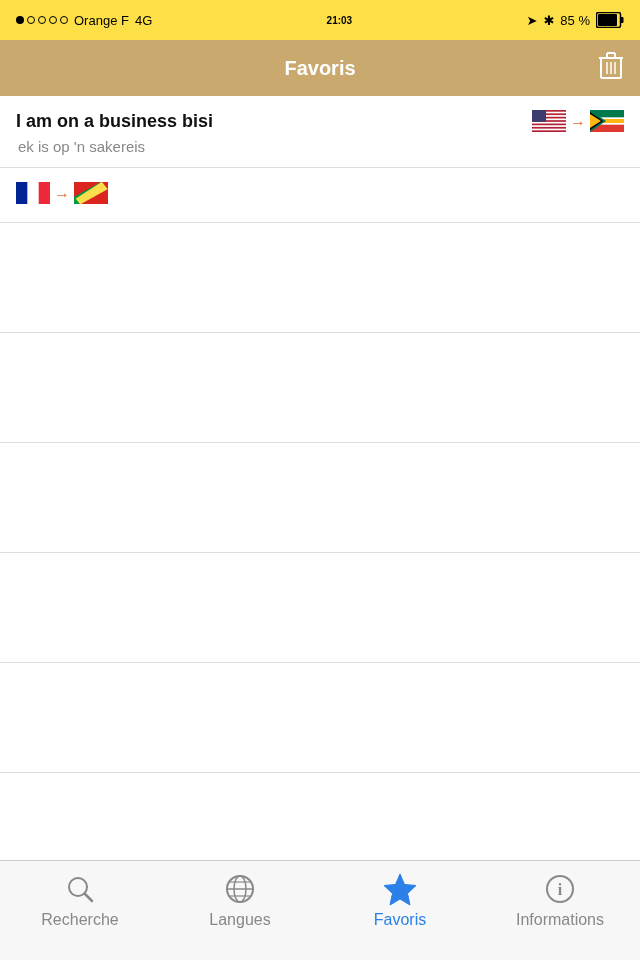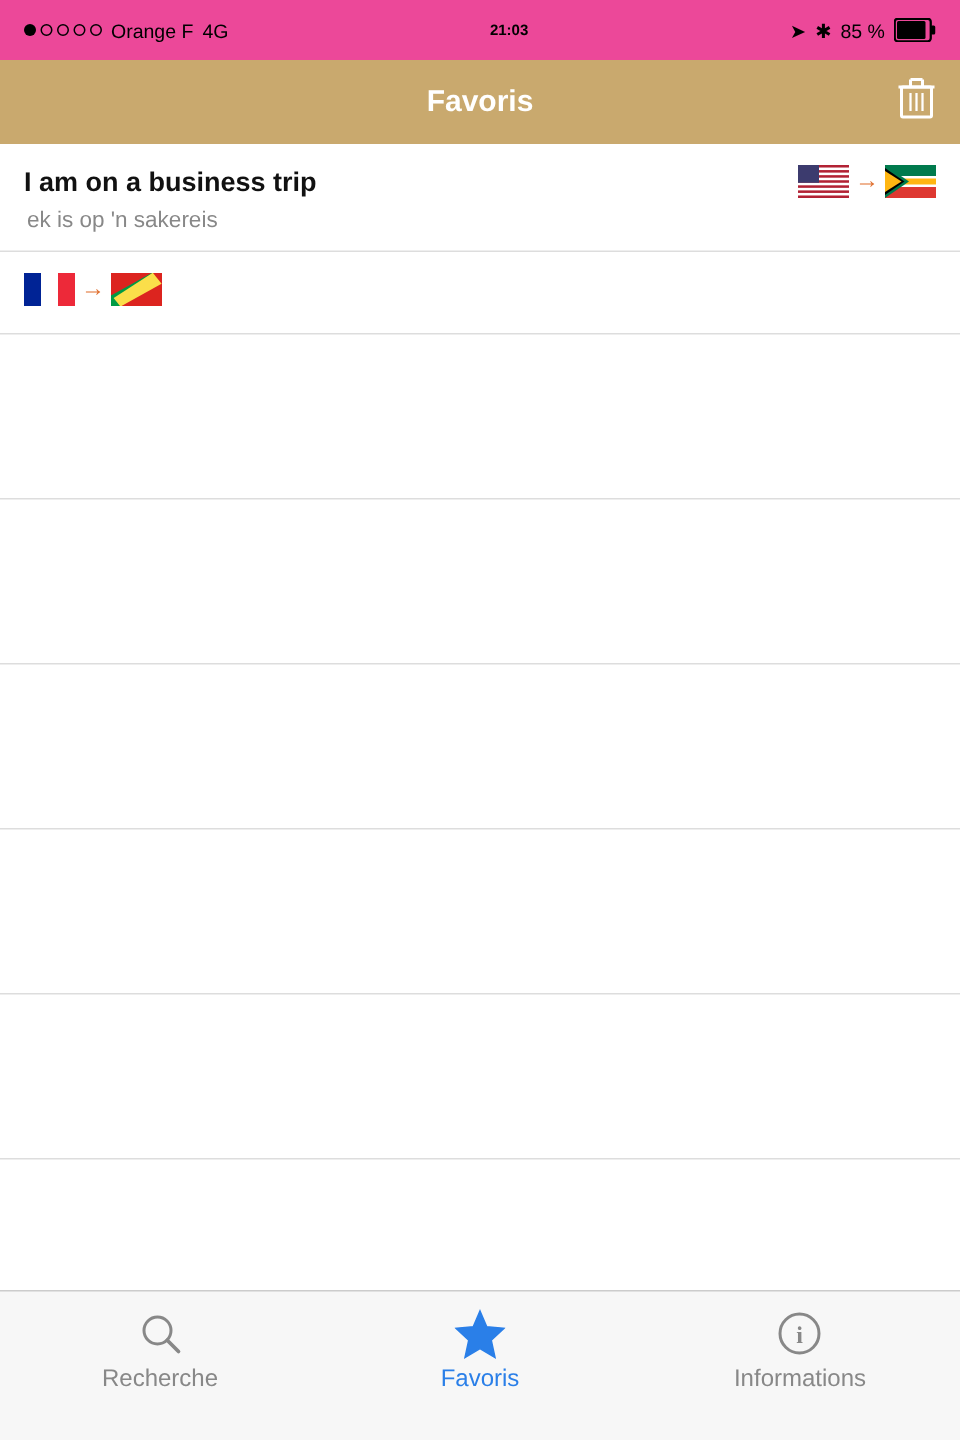--- a/index.html
+++ b/index.html
@@ -7,21 +7,21 @@
     body {
       width: 640px;
       height: 960px;
       font-family: -apple-system, 'Helvetica Neue', Arial, sans-serif;
       background: #fff;
       overflow: hidden;
     }
 
     
     .status-bar {
-      background: #ec4899;
+      background: #fde047;
       height: 40px;
       display: flex;
       align-items: center;
       justify-content: space-between;
       padding: 0 16px;
       font-size: 14px;
       color: #000;
     }
     .status-left {
       display: flex;
@@ -194,21 +194,21 @@
       <line x1="17" y1="12" x2="17" y2="24" stroke="white" stroke-width="1.5"></line>
     </svg>
   </div>
 </div>
 
 <div class="main-content">
   <div class="list">
 
     <div class="list-item">
       <div class="item-header">
-        <div class="item-phrase">I am on a business trip</div>
+        <div class="item-phrase">I am on a business bisi</div>
         <div class="item-flags">
 
           <svg width="34" height="22" viewBox="0 0 34 22" xmlns="http://www.w3.org/2000/svg">
             <rect width="34" height="22" fill="#B22234"></rect>
             <rect y="1.69" width="34" height="1.69" fill="white"></rect>
             <rect y="5.08" width="34" height="1.69" fill="white"></rect>
             <rect y="8.46" width="34" height="1.69" fill="white"></rect>
             <rect y="11.85" width="34" height="1.69" fill="white"></rect>
             <rect y="15.23" width="34" height="1.69" fill="white"></rect>
             <rect y="18.62" width="34" height="1.69" fill="white"></rect>
@@ -270,20 +270,32 @@
   <div class="tab-item">
     <div class="tab-icon">
       <svg width="30" height="30" viewBox="0 0 30 30" fill="none" xmlns="http://www.w3.org/2000/svg">
         <circle cx="13" cy="13" r="9" stroke="#888" stroke-width="2" fill="none"></circle>
         <line x1="19.5" y1="19.5" x2="27" y2="27" stroke="#888" stroke-width="2.5" stroke-linecap="round"></line>
       </svg>
     </div>
     <span class="tab-label">Recherche</span>
   </div>
 
+  <div class="tab-item">
+    <div class="tab-icon">
+      <svg width="32" height="32" viewBox="0 0 32 32" fill="none" xmlns="http://www.w3.org/2000/svg">
+        <circle cx="16" cy="16" r="13" stroke="#888" stroke-width="2" fill="none"></circle>
+        <ellipse cx="16" cy="16" rx="6" ry="13" stroke="#888" stroke-width="1.5" fill="none"></ellipse>
+        <line x1="3" y1="16" x2="29" y2="16" stroke="#888" stroke-width="1.5"></line>
+        <line x1="5" y1="9" x2="27" y2="9" stroke="#888" stroke-width="1.2"></line>
+        <line x1="5" y1="23" x2="27" y2="23" stroke="#888" stroke-width="1.2"></line>
+      </svg>
+    </div>
+    <span class="tab-label">Langues</span>
+  </div>
 
   <div class="tab-item">
     <div class="tab-icon">
       <svg width="34" height="34" viewBox="0 0 34 34" fill="none" xmlns="http://www.w3.org/2000/svg">
         <polygon points="17,2 21.5,12.5 33,13.5 24.5,21.5 27,33 17,27 7,33 9.5,21.5 1,13.5 12.5,12.5" fill="#2a7fe8" stroke="#2a7fe8" stroke-width="1"></polygon>
       </svg>
     </div>
     <span class="tab-label active">Favoris</span>
   </div>
 

